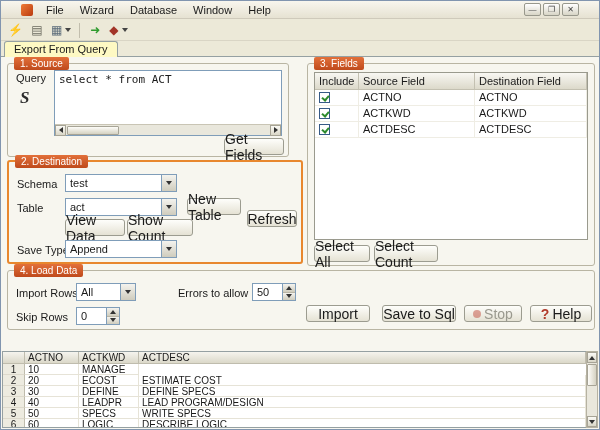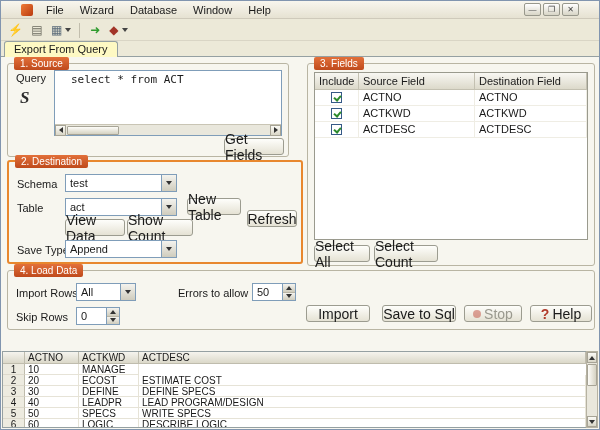--- a/index.html
+++ b/index.html
@@ -33,21 +33,21 @@
   .lbl{position:absolute;white-space:nowrap}
 
   .grp-source{left:6px;top:6px;width:282px;height:94px}
   .grp-dest{left:6px;top:103px;width:296px;height:104px;border:2px solid #e8872e}
   .grp-fields{left:306px;top:6px;width:288px;height:203px}
   .grp-load{left:6px;top:213px;width:588px;height:60px}
 
   
   .sql-icon{position:absolute;left:12px;top:24px;font-family:"Liberation Serif",serif;font-style:italic;font-weight:bold;font-size:17px;color:#2b2b2b}
   .querybox{position:absolute;left:46px;top:6px;width:228px;height:66px;background:#fff;border:1px solid #7f9db9}
-  .querytext{position:absolute;left:0;top:0;right:0;bottom:11px;padding:2px 16px;font-family:"DejaVu Sans Mono",monospace;font-size:11px;white-space:pre;overflow:hidden}
+  .querytext{position:absolute;left:0;top:0;right:0;bottom:11px;padding:2px 4px;font-family:"DejaVu Sans Mono",monospace;font-size:11px;white-space:pre;overflow:hidden}
   .hscroll{position:absolute;left:0;right:0;bottom:0;height:11px;background:#e9e7dc;border-top:1px solid #c9c5b5;display:flex;align-items:center}
   .sb-btn{width:11px;height:11px;background:linear-gradient(#fbfaf5,#d9d6c7);border:1px solid #a7a496;display:flex;align-items:center;justify-content:center}
   .sb-btn.right{margin-left:auto}
   .sb-thumb{width:52px;height:9px;margin-left:1px;background:linear-gradient(#fdfcf8,#d5d2c2);border:1px solid #a7a496;border-radius:1px}
   .tri-l{width:0;height:0;border-top:3px solid transparent;border-bottom:3px solid transparent;border-right:4px solid #333}
   .tri-r{width:0;height:0;border-top:3px solid transparent;border-bottom:3px solid transparent;border-left:4px solid #333}
   .tri-u{width:0;height:0;border-left:3px solid transparent;border-right:3px solid transparent;border-bottom:4px solid #333}
   .tri-d{width:0;height:0;border-left:3px solid transparent;border-right:3px solid transparent;border-top:4px solid #333}
 
   
@@ -65,21 +65,21 @@
   .spin .spin-btns{width:13px;display:flex;flex-direction:column;border-left:1px solid #7f9db9}
   .spin .sp{flex:1;background:linear-gradient(#f4f3ee,#cfccbd);display:flex;align-items:center;justify-content:center}
   .spin .sp+.sp{border-top:1px solid #b9b5a5}
 
   
   .fields-table{position:absolute;left:6px;top:8px;width:274px;height:168px;background:#fff;border:1px solid #9a9a8e;overflow:hidden}
   .ft-header{display:flex;height:17px;background:linear-gradient(#f8f7f2,#dcd9ca);border-bottom:1px solid #c3c0b1}
   .ft-h{padding:2px 4px;border-right:1px solid #c3c0b1;overflow:hidden;white-space:nowrap}
   .ft-row{display:flex;height:16px;border-bottom:1px solid #efede4}
   .ft-c{padding:1px 4px;border-right:1px solid #efede4;overflow:hidden;white-space:nowrap}
-  .c-inc{width:44px;text-align:center}
+  .c-inc{width:44px;text-align:left}
   .c-src{width:116px}
   .c-dst{flex:1}
   .cb{display:inline-block;width:11px;height:11px;border:1px solid #365a86;background:#fff;position:relative;margin-top:1px}
   .cb.checked::after{content:"";position:absolute;left:2px;top:2px;width:5px;height:3px;border-left:2px solid #2c8a2c;border-bottom:2px solid #2c8a2c;transform:rotate(-50deg)}
 
   
   .result-tabs{position:absolute;left:2px;top:279px;height:15px}
   .rtab{display:inline-block;height:15px;line-height:14px;padding:0 8px;font-size:10px;background:#e4e1d2;border:1px solid #95a0a2;border-bottom:none;border-radius:3px 3px 0 0;margin-right:1px;position:relative;top:1px;color:#333}
   .rtab.active{background:#fcfbf6;top:0;height:16px;line-height:15px;color:#000}
   .rgrid{position:absolute;left:1px;right:13px;top:294px;bottom:1px;background:#fff;border:1px solid #95a0a2;border-right:none;overflow:hidden;font-size:10px}

